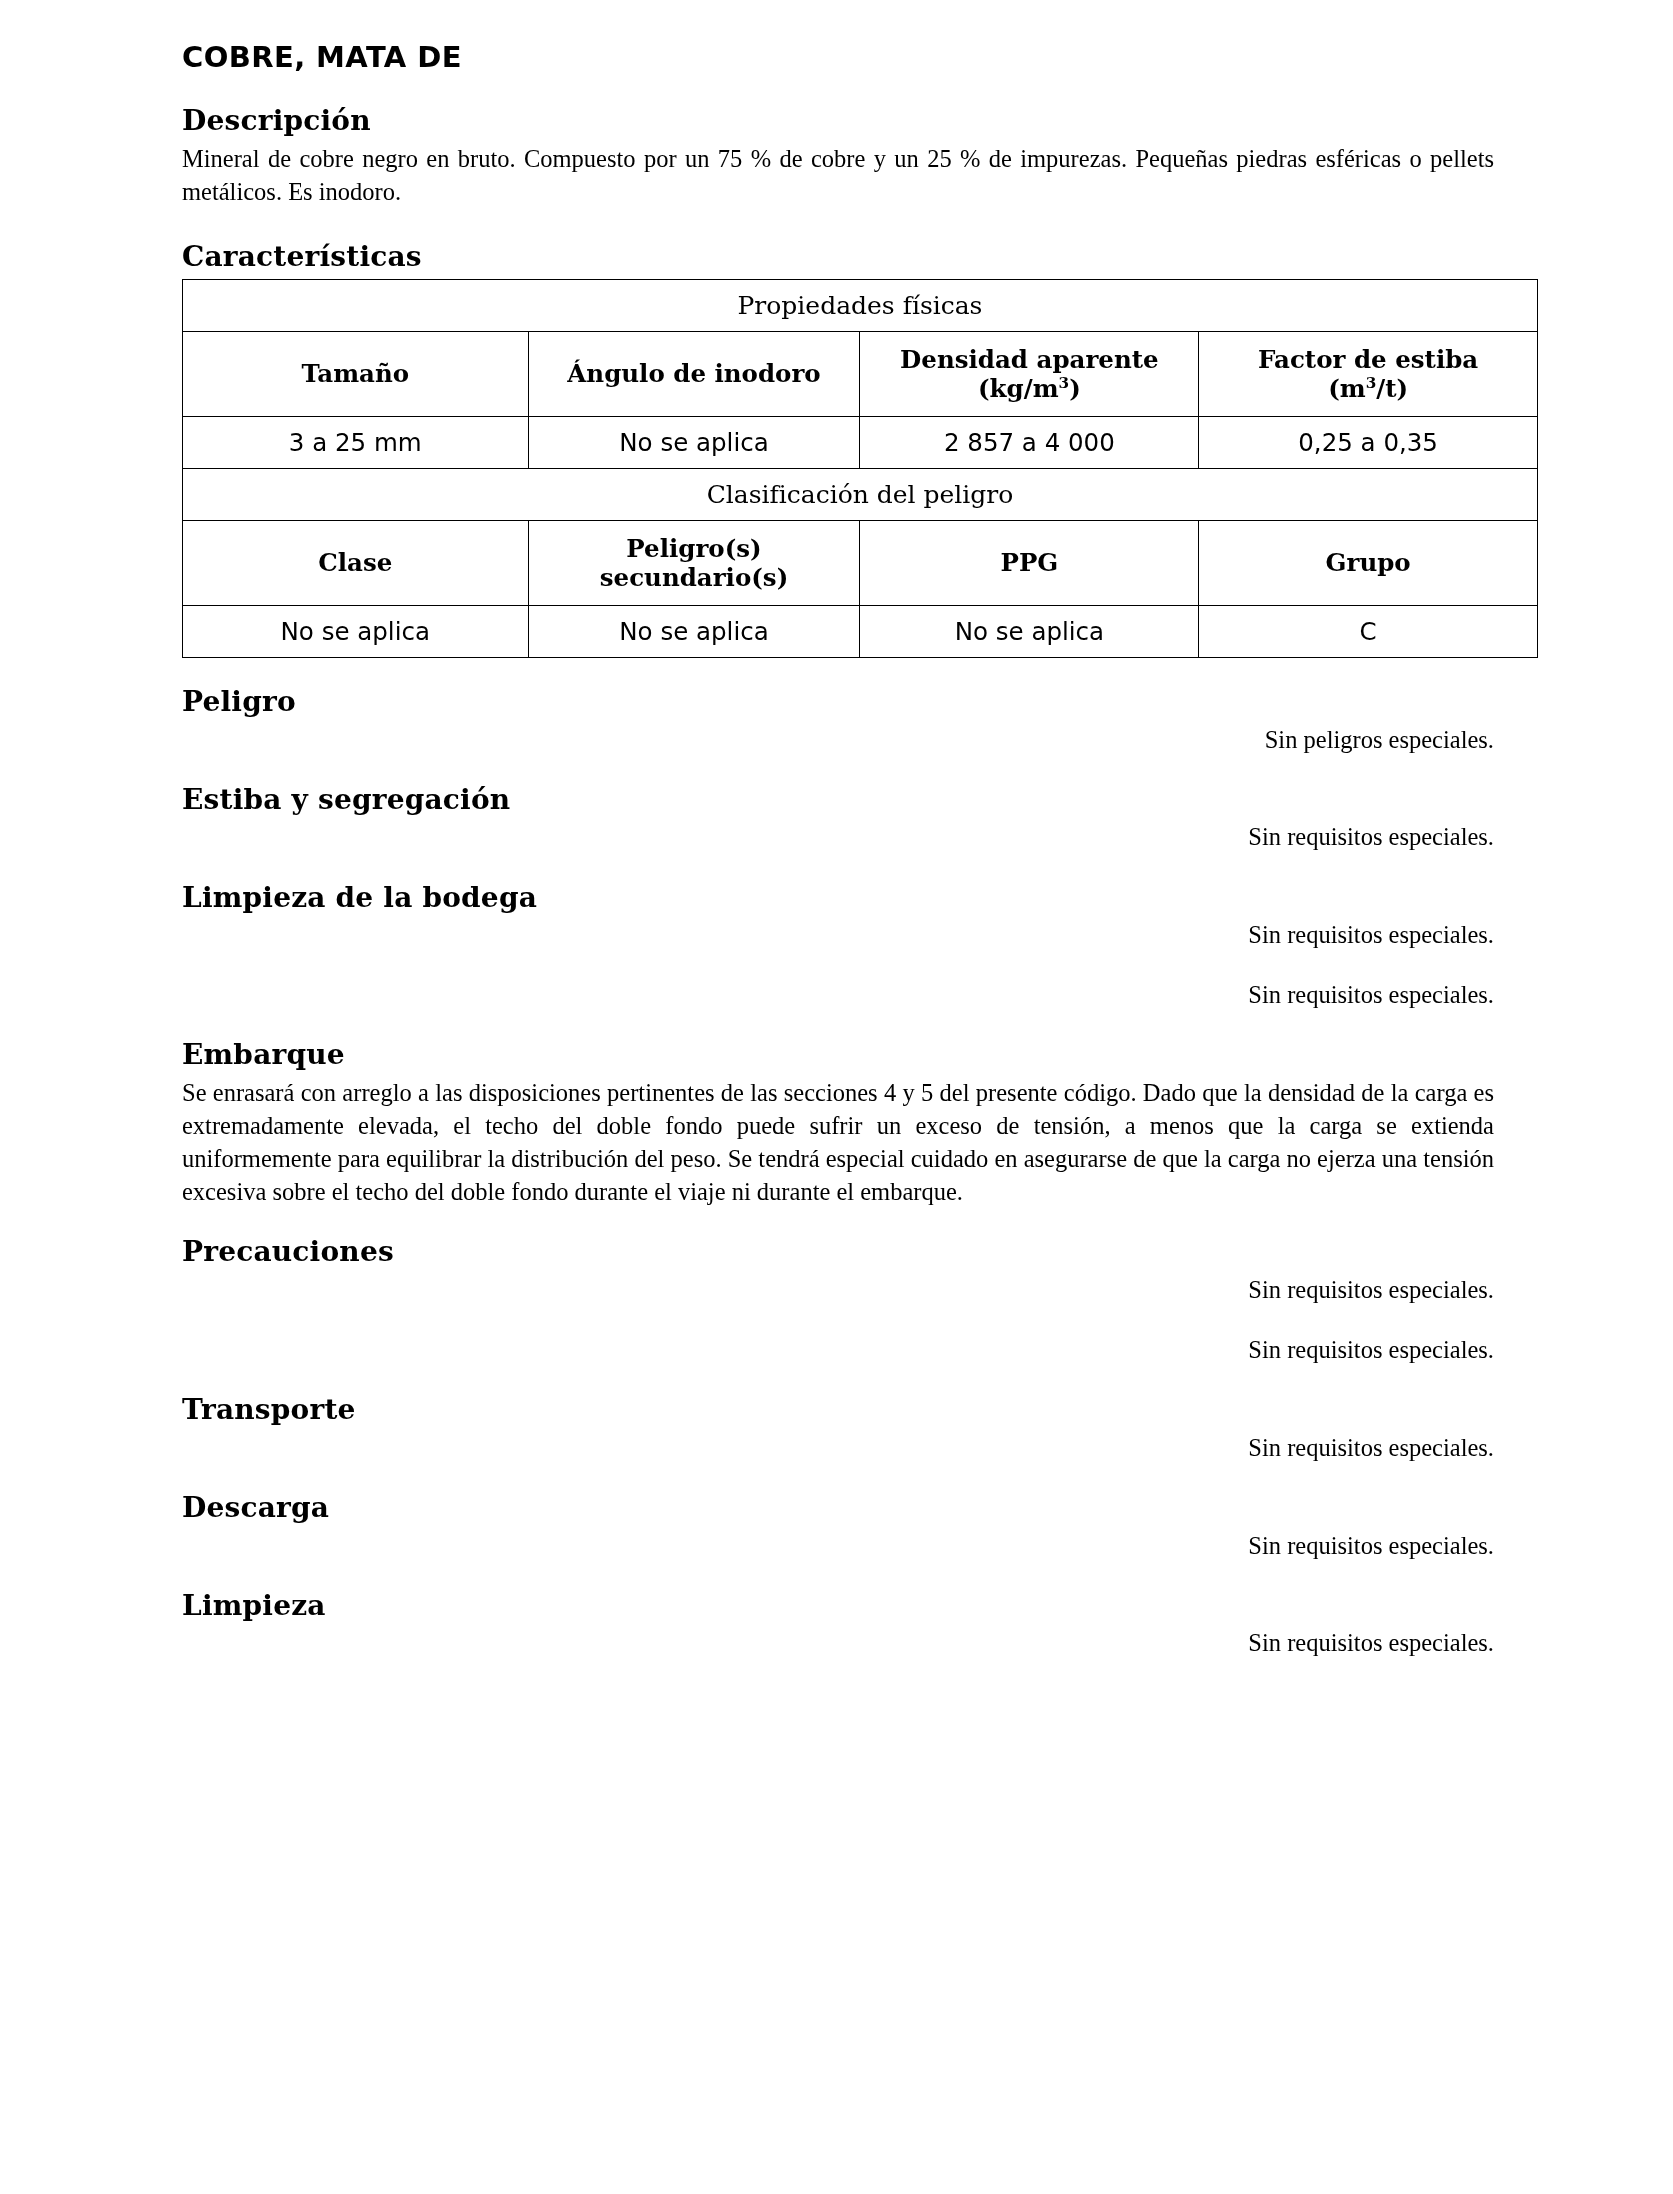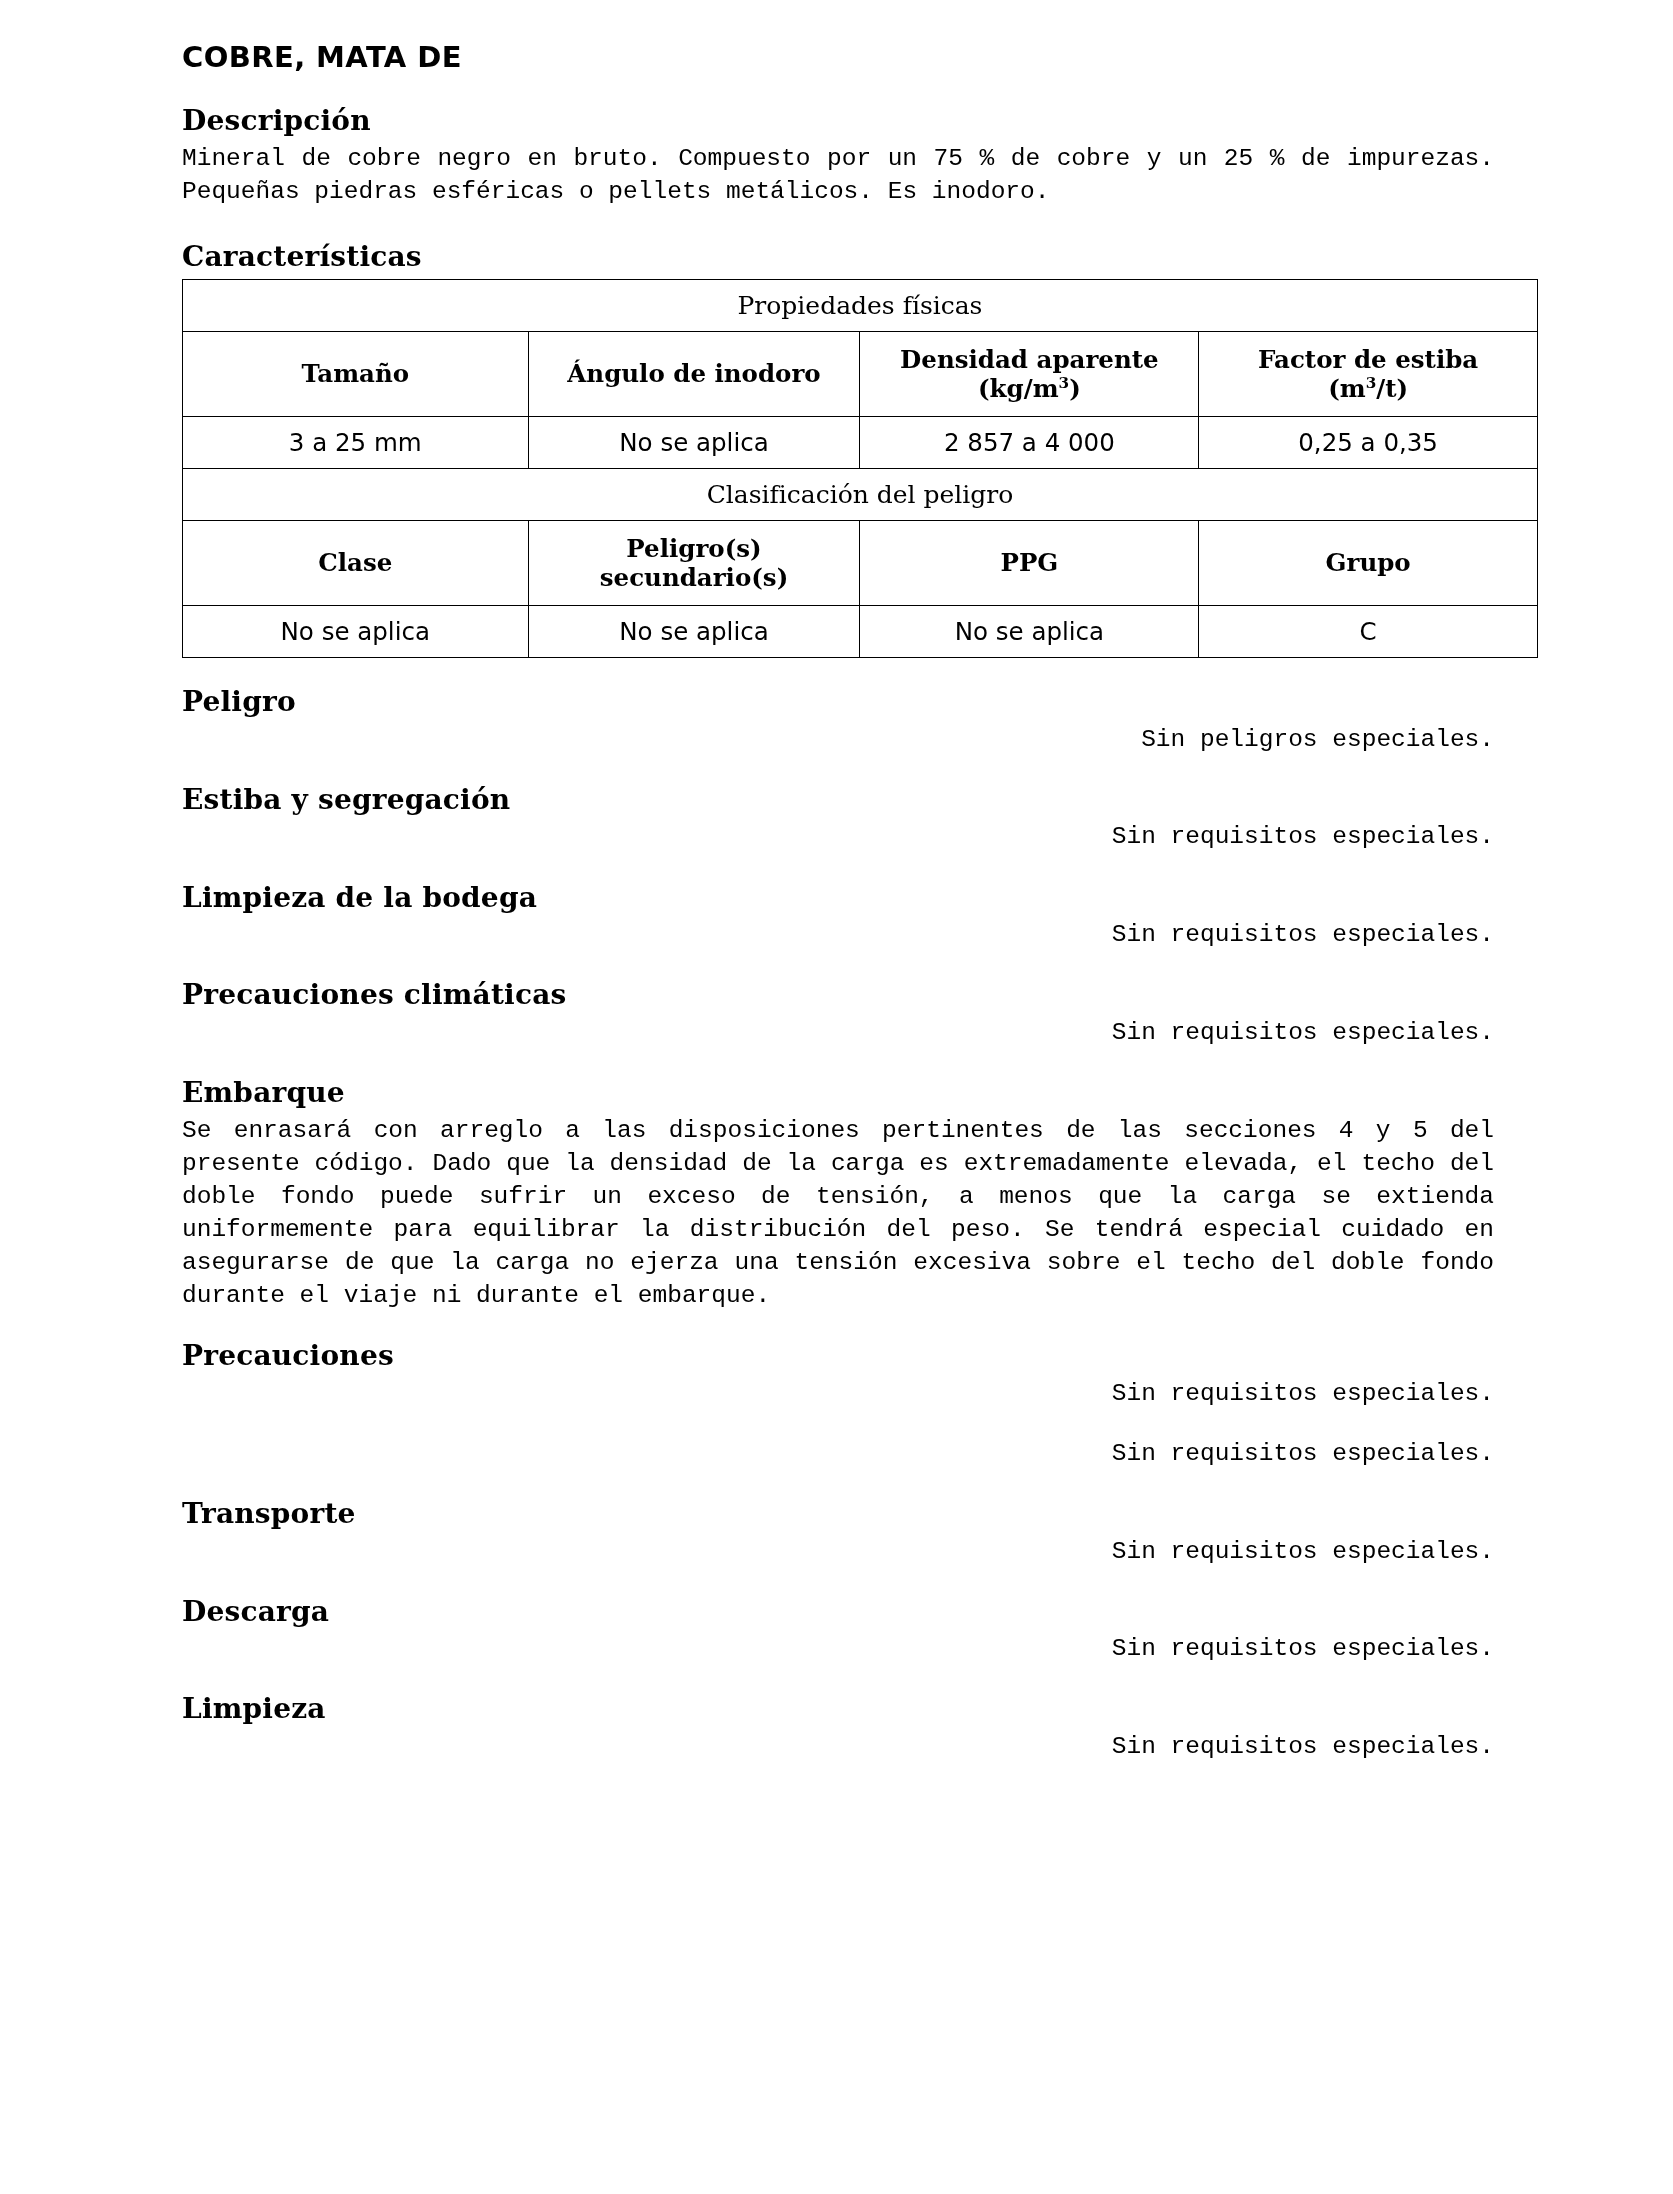--- a/index.html
+++ b/index.html
@@ -30,21 +30,21 @@
     font-family: "DejaVu Serif", serif;
     font-weight: bold;
     font-size: 28px;
     margin: 0 0 4.7px 0;
     letter-spacing: 0.2px;
   }
   .section {
     margin-bottom: 27px;
   }
   .body-text {
-    font-family: Liberation Mono, monospace;
+    font-family: Liberation Serif, serif;
     font-size: 24.5px;
     line-height: 1.35;
     text-align: justify;
     margin: 0;
     max-width: 1352px;
   }
   .body-text.single {
     text-align: right;
   }
   .intro-block {
@@ -169,21 +169,20 @@
     <h2 class="section-heading">Estiba y segregación</h2>
     <p class="body-text single">Sin requisitos especiales.</p>
   </div>
 
   <div class="section">
     <h2 class="section-heading">Limpieza de la bodega</h2>
     <p class="body-text single">Sin requisitos especiales.</p>
   </div>
 
   <div class="section">
-    <h2 class="section-heading">Precauciones climáticas</h2>
     <p class="body-text single">Sin requisitos especiales.</p>
   </div>
 
   <div class="section">
     <h2 class="section-heading">Embarque</h2>
     <p class="body-text">Se enrasará con arreglo a las disposiciones pertinentes de las secciones 4 y 5 del presente código. Dado que la densidad de la carga es extremadamente elevada, el techo del doble fondo puede sufrir un exceso de tensión, a menos que la carga se extienda uniformemente para equilibrar la distribución del peso. Se tendrá especial cuidado en asegurarse de que la carga no ejerza una tensión excesiva sobre el techo del doble fondo durante el viaje ni durante el embarque.</p>
   </div>
 
   <div class="section">
     <h2 class="section-heading">Precauciones</h2>

